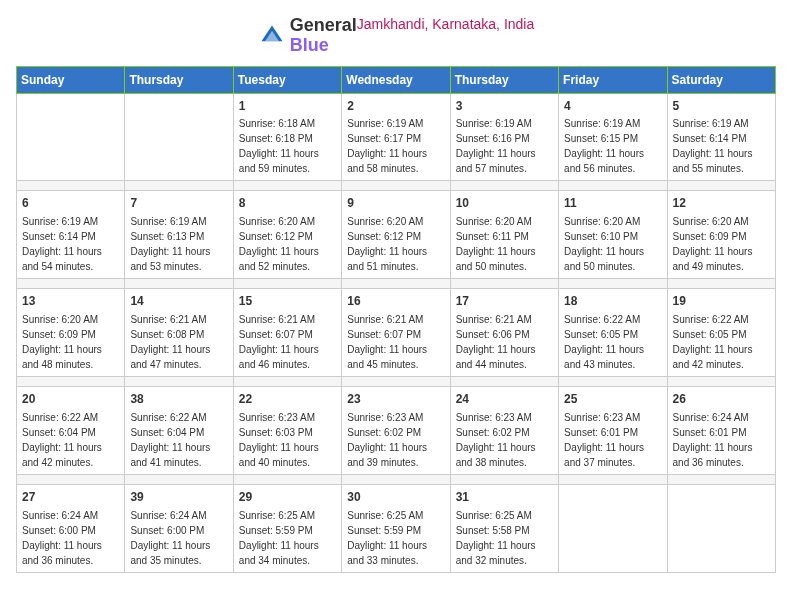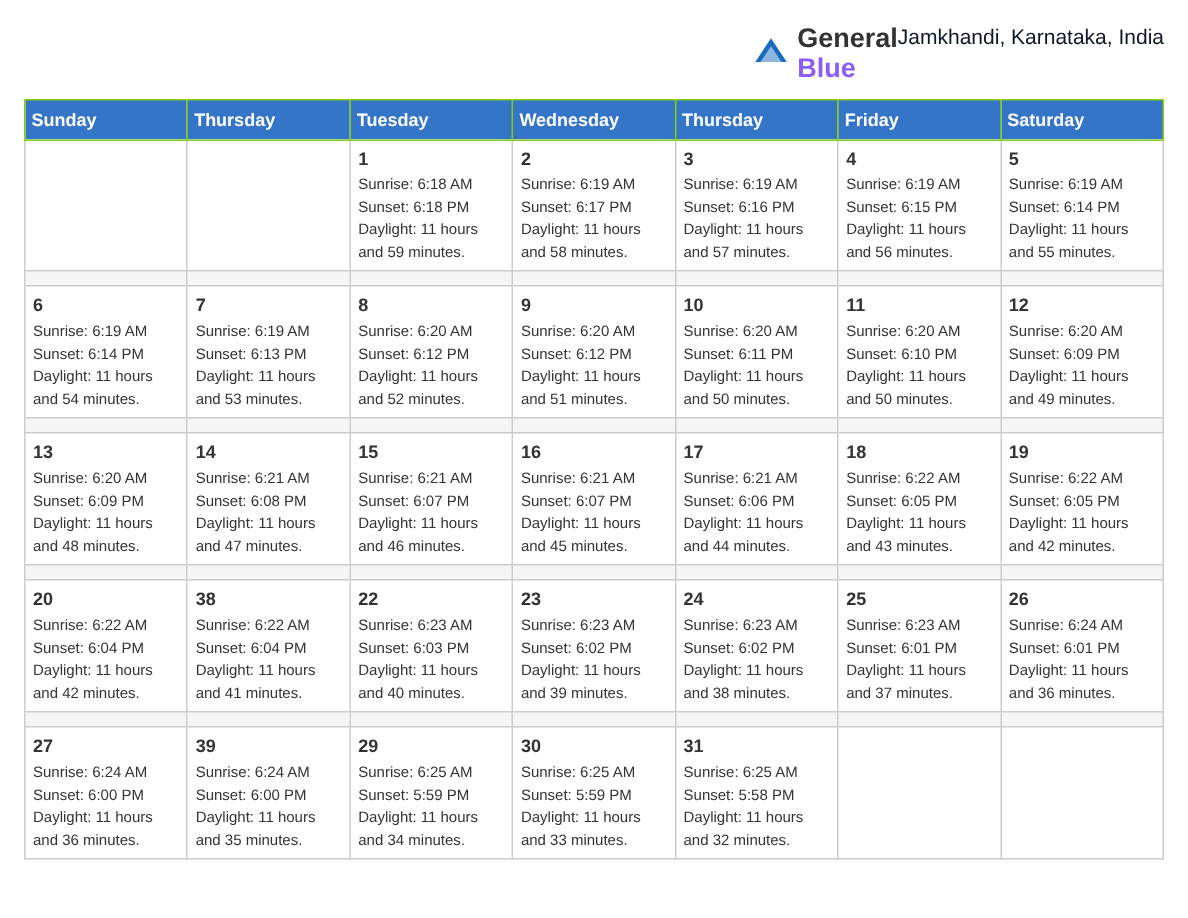--- a/index.html
+++ b/index.html
@@ -5,21 +5,21 @@
     * { box-sizing: border-box; margin: 0; padding: 0; }
     body {
       font-family: Arial, sans-serif;
       background: #fff;
       width: 792px;
       min-height: 612px;
       padding: 16px;
     }
     .header {
       display: flex;
-      justify-content: flex-end;
+      justify-content: center;
       align-items: flex-start;
       margin-bottom: 10px;
     }
     .logo {
       display: flex;
       align-items: center;
       gap: 4px;
     }
     .logo-text {
       font-size: 18px;
@@ -36,21 +36,21 @@
       text-align: right;
     }
     .month-title {
       font-size: 36px;
       font-weight: bold;
       color: #333;
       line-height: 1.1;
     }
     .location {
       font-size: 14px;
-      color: #0f172a;
+      color: #be185d;
     }
     .calendar {
       width: 100%;
       border-collapse: collapse;
       font-size: 10.5px;
     }
     .calendar th {
       background: #3575c8;
       color: #fff;
       padding: 6px 4px;

